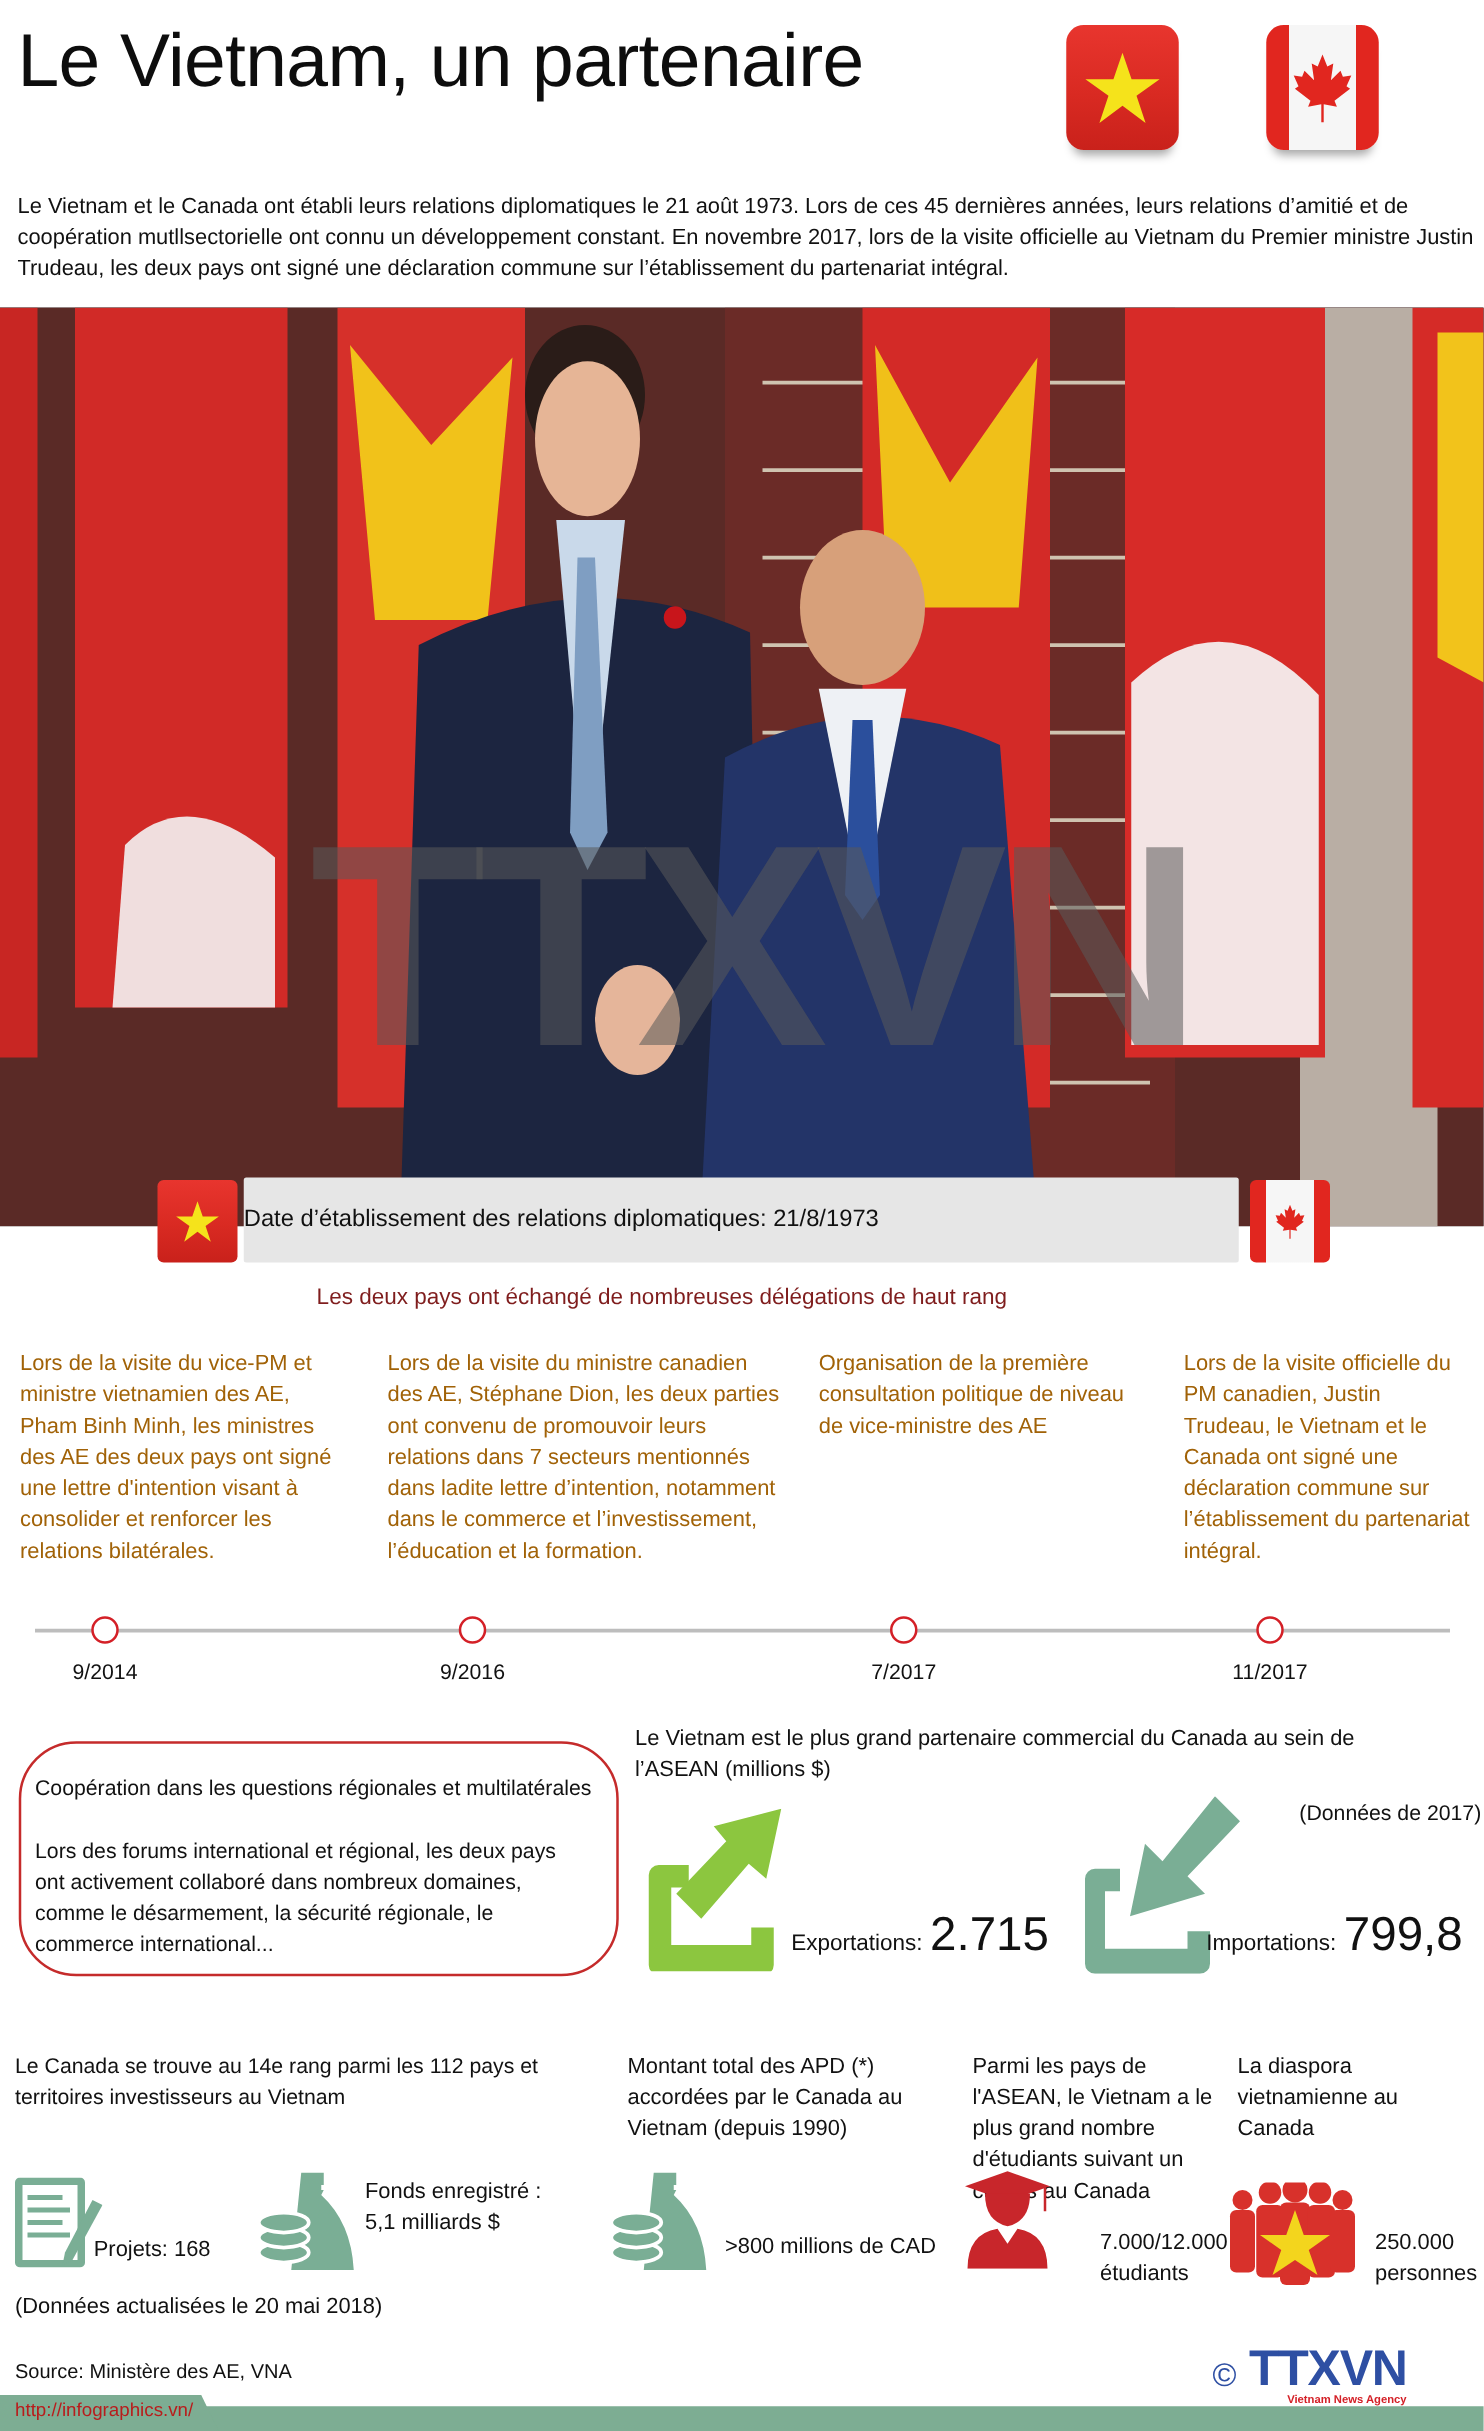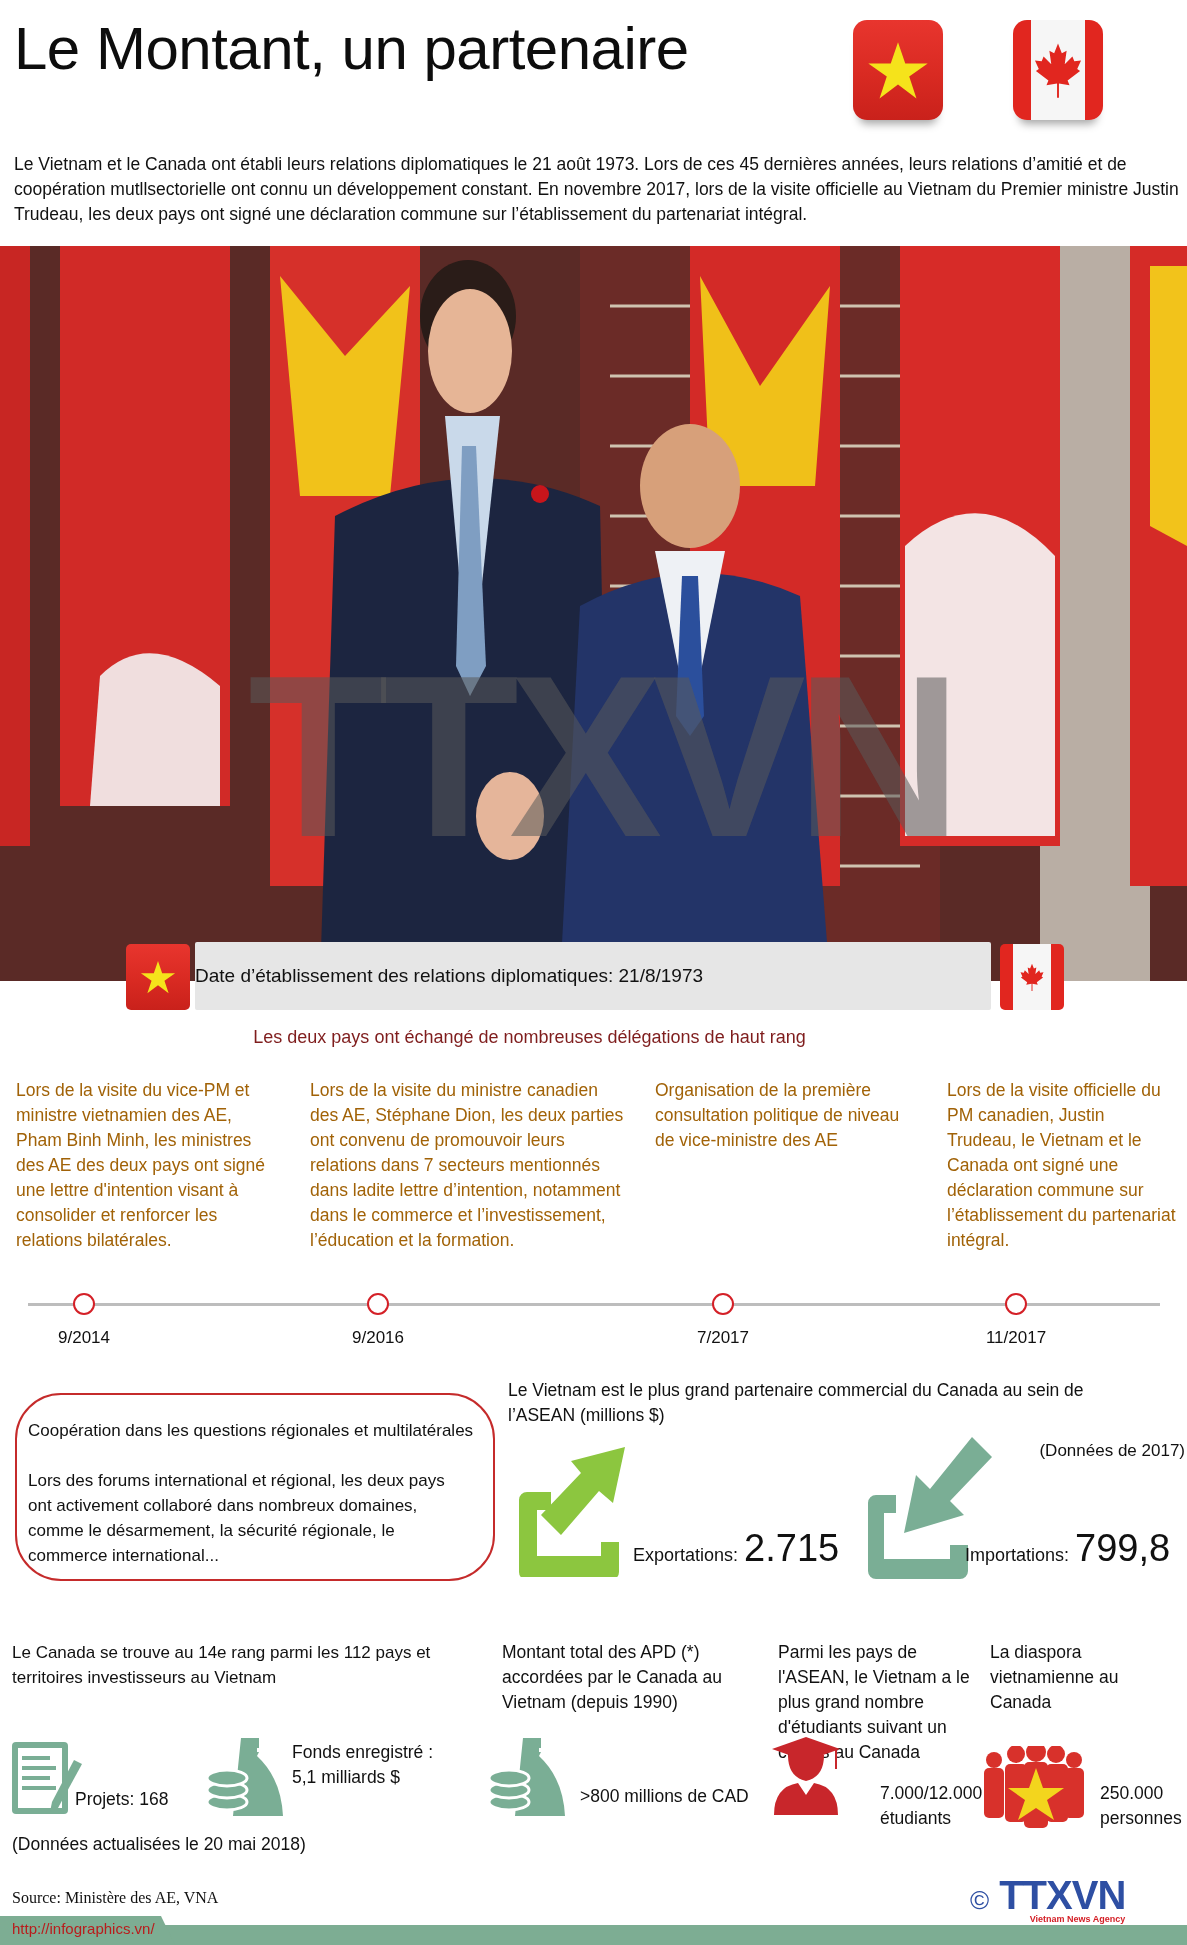--- a/index.html
+++ b/index.html
@@ -21,21 +21,21 @@
   .coop-box { left: 15px; top: 1393px; width: 480px; height: 188px; border: 2px solid #c52b2b; border-radius: 46px; }
   .txt { font-size: 17px; line-height: 25px; color: #111; }
   .big-num { font-size: 38px; color: #111; }
   .green-bar { left: 0; top: 1925px; width: 1187px; height: 20px; background: #7dad93; }
   .green-tab { left: 0; top: 1916px; width: 175px; height: 29px; background: #7dad93; clip-path: polygon(0 0, 92% 0, 100% 100%, 0 100%); }
 </style>
 </head>
 <body>
 
 <div class="abs title">
-  <div>Le Montant, un partenaire</div>
+  <div>Le Vietnam, un partenaire</div>
 </div>
 
 <div class="abs flag-big vn-flag" style="left:853px;top:20px;">
   <svg width="66" height="66" viewBox="0 0 100 100">
       <polygon points="50,8 61,40 95,40 67,60 78,93 50,72 22,93 33,60 5,40 39,40" fill="#f5e31b"></polygon>
     </svg>
 </div>
 <div class="abs flag-big ca-flag" style="left:1013px;top:20px;">
   <svg width="48" height="58" viewBox="0 0 100 120">
       <path d="M50 5 L58 25 L68 20 L64 48 L80 32 L84 42 L98 40 L90 58 L96 62 L70 82 L74 92 L52 88 L52 118 L48 118 L48 88 L26 92 L30 82 L4 62 L10 58 L2 40 L16 42 L20 32 L36 48 L32 20 L42 25 Z" fill="#e1261f"></path>
@@ -227,21 +227,21 @@
         <rect x="84" y="22" width="20" height="50" rx="5"></rect>
     </g>
     <polygon points="56,22 63,42 84,42 67,54 74,74 56,62 38,74 45,54 28,42 49,42" fill="#f3d51d"></polygon>
   </svg>
 </div>
 <div class="abs txt" style="left:1100px;top:1781px;font-size:17.5px;">
   <div>250.000</div>
   <div>personnes</div>
 </div>
 
-<div class="abs txt" style="left:12px;top:1885px;font-size:16px;font-family:Liberation Serif, serif;">Source: Ministère des AE, VNA</div>
+<div class="abs txt" style="left:12px;top:1885px;font-size:16px;">Source: Ministère des AE, VNA</div>
 
 <div class="abs" style="left:970px;top:1876px;display:flex;align-items:center;gap:10px;">
   <span style="font-size:26px;color:#2e4fa3;">©</span>
   <div style="display:flex;flex-direction:column;align-items:flex-end;">
     <span style="font-family:'Liberation Sans',sans-serif;font-weight:700;font-size:40px;line-height:38px;color:#2e4fa3;letter-spacing:-1px;">TTXVN</span>
     <span style="font-size:9px;font-weight:700;color:#d42027;">Vietnam News Agency</span>
   </div>
 </div>
 
 <div class="abs green-bar"></div>

